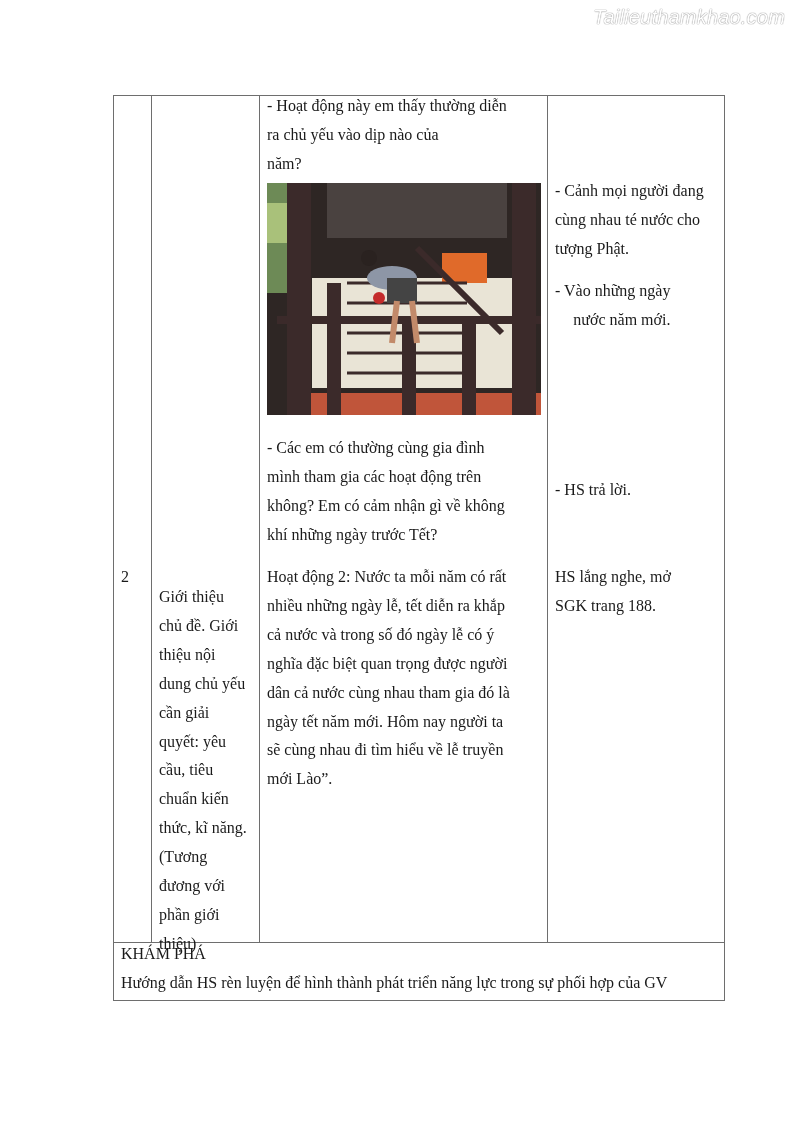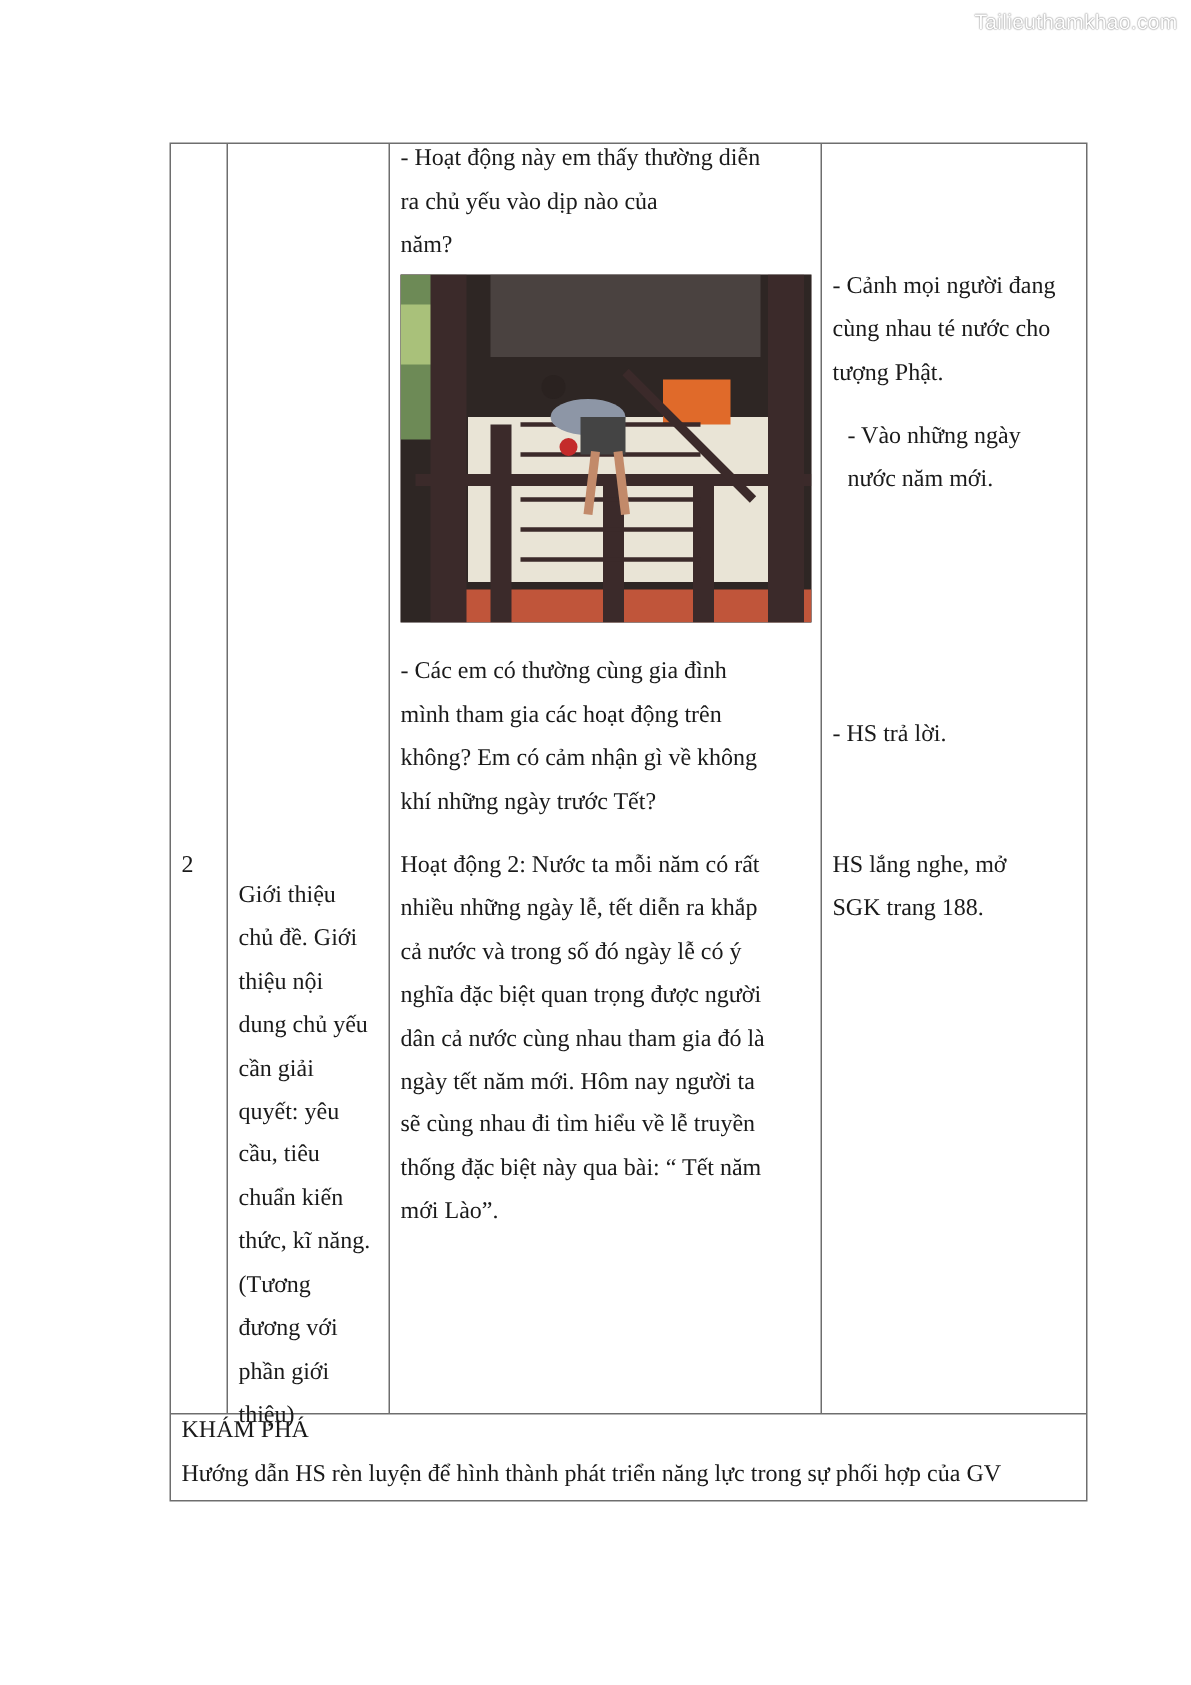--- a/index.html
+++ b/index.html
@@ -1,20 +1,20 @@
 <!DOCTYPE html>
 <html><head>
 <meta charset="utf-8">
 <style>
   html, body { margin:0; padding:0; background:#ffffff; }
   body { width:794px; height:1123px; position:relative; overflow:hidden;
          font-family:"Liberation Serif","DejaVu Serif",serif; color:#1a1a1a; }
   .watermark { position:absolute; top:6px; right:9px; font-family:"Liberation Sans","DejaVu Sans",sans-serif;
-               font-size:14px; color:#ffffff; letter-spacing:0.2px;
-               text-shadow: 0 0 1px #8a8a8a, 0 0 1px #8a8a8a; }
+               font-size:20px; color:#ffffff; letter-spacing:0.2px;
+               text-shadow: 0 0 1px #8a8a8a, 0 0 1px #8a8a8a; font-style: italic; }
   .tbl { position:absolute; left:113px; top:95px; width:612px; height:906px;
          border:1px solid #6e6e6e; box-sizing:border-box; }
   .vline { position:absolute; top:0; width:1px; background:#6e6e6e; height:846px; }
   .hline { position:absolute; left:0; right:0; height:1px; background:#6e6e6e; top:846px; }
   .txt { position:absolute; font-size:16px; line-height:28.9px; }
   .photo { position:absolute; left:153px; top:87px; width:274px; height:232px; overflow:hidden; background:#3a2c2a; }
 </style>
 </head>
 <body>
 
@@ -67,21 +67,21 @@
     <div>mình tham gia các hoạt động trên</div>
     <div>không? Em có cảm nhận gì về không</div>
     <div>khí những ngày trước Tết?</div>
   </div>
 
   <div class="txt" style="left:441px; top:81px;">
     <div>- Cảnh mọi người đang</div>
     <div>cùng nhau té nước cho</div>
     <div>tượng Phật.</div>
   </div>
-  <div class="txt" style="left:451px; top:181px;">
+  <div class="txt" style="left:441px; top:181px;text-align:right;">
     <div>- Vào những ngày</div>
     <div>nước năm mới.</div>
   </div>
   <div class="txt" style="left:441px; top:380px;">- HS trả lời.</div>
 
   <div class="txt" style="left:7px; top:467px;">2</div>
   <div class="txt" style="left:45px; top:467px;margin-top:20px;">
     <div>Giới thiệu</div>
     <div>chủ đề. Giới</div>
     <div>thiệu nội</div>
@@ -97,21 +97,20 @@
     <div>thiệu)</div>
   </div>
   <div class="txt" style="left:153px; top:467px;">
     <div>Hoạt động 2: Nước ta mỗi năm có rất</div>
     <div>nhiều những ngày lễ, tết diễn ra khắp</div>
     <div>cả nước và trong số đó ngày lễ có ý</div>
     <div>nghĩa đặc biệt quan trọng được người</div>
     <div>dân cả nước cùng nhau tham gia đó là</div>
     <div>ngày tết năm mới. Hôm nay người ta</div>
     <div>sẽ cùng nhau đi tìm hiểu về lễ truyền</div>
-    <div>thống đặc biệt này qua bài: “ Tết năm</div>
     <div>mới Lào”.</div>
   </div>
   <div class="txt" style="left:441px; top:467px;">
     <div>HS lắng nghe, mở</div>
     <div>SGK trang 188.</div>
   </div>
 
   <div class="txt" style="left:7px; top:844px;">
     <div>KHÁM PHÁ</div>
     <div>Hướng dẫn HS rèn luyện để hình thành phát triển năng lực trong sự phối hợp của GV</div>

